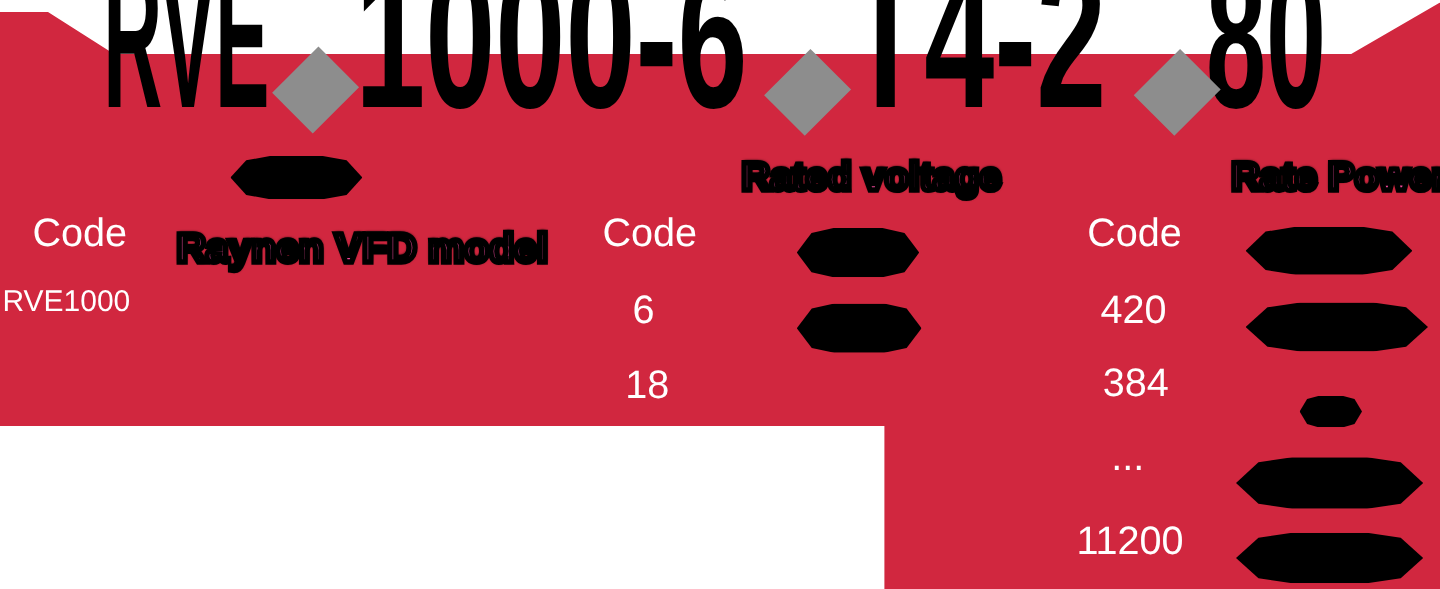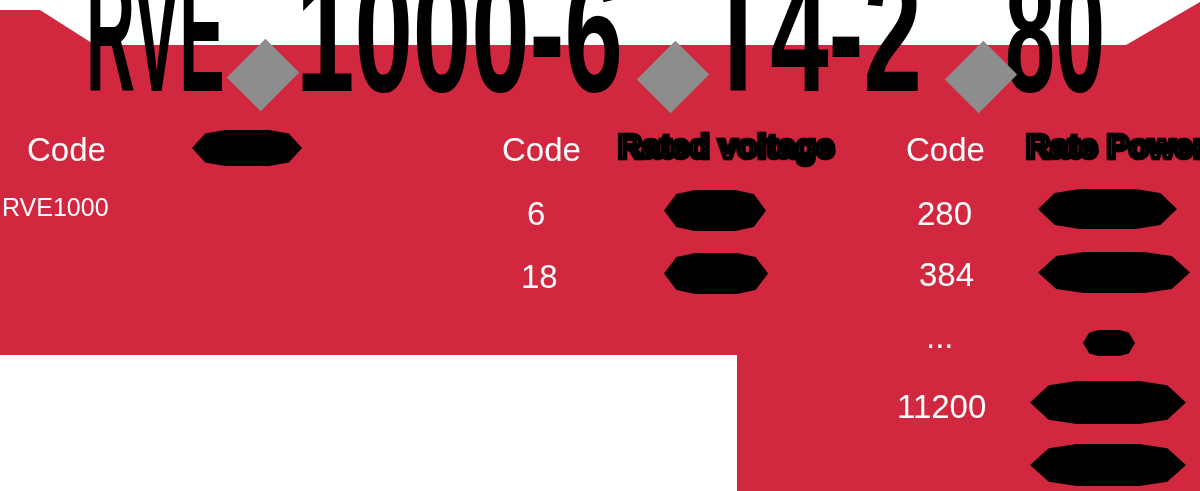--- a/index.html
+++ b/index.html
@@ -46,20 +46,21 @@
   }
   #d1 { left: 237px; top: 49px; }
   #d2 { left: 647px; top: 51px; }
   #d3 { left: 955px; top: 51px; }
 
   .wtext {
     position: absolute;
     color: #ffffff;
     font-size: 33px;
     white-space: nowrap;
+    margin-top: 44px;
   }
   
   .blob {
     position: absolute;
     color: #ec4899;
     font-weight: bold;
     font-size: 33px;
     white-space: nowrap;
     -webkit-text-stroke: 4.5px #000;
     text-shadow: 0 0 2px #000, 1px 1px 2px #000, -1px 1px 2px #000,
@@ -103,36 +104,37 @@
 
   <div class="diamond" id="d1"></div>
   <div class="diamond" id="d2"></div>
   <div class="diamond" id="d3"></div>
 
   <div class="wtext" style="left:27px; top:131px;">Code</div>
   <div class="hex" id="hx-series">
     <span>Series</span>
   </div>
   <div class="wtext" style="left:2px; top:193px; font-size:25px;">RVE1000</div>
+  <div class="blob" style="left:147px; top:188px; font-size:34px;">Raynen VFD model</div>
 
   <div class="wtext" style="left:502px; top:131px;">Code</div>
   <div class="blob" style="left:618px; top:128px;">Rated voltage</div>
   <div class="wtext" style="left:527px; top:195px;">6</div>
   <div class="hex" id="hx-6kv">
     <span>6kV</span>
   </div>
   <div class="wtext" style="left:521px; top:258px;">18</div>
   <div class="hex" id="hx-10kv">
     <span>10kV</span>
   </div>
 
   <div class="wtext" style="left:906px; top:131px;">Code</div>
   <div class="blob" style="left:1026px; top:128px;">Rate Power</div>
 
-  <div class="wtext" style="left:917px; top:195px;">280</div>
+  <div class="wtext" style="left:917px; top:195px;">420</div>
   <div class="hex" id="hx-280kw">
     <span>280kW</span>
   </div>
 
   <div class="wtext" style="left:919px; top:256px;">384</div>
   <div class="hex" id="hx-315kw">
     <span>315kW</span>
   </div>
 
   <div class="wtext" style="left:926px; top:318px;">...</div>

